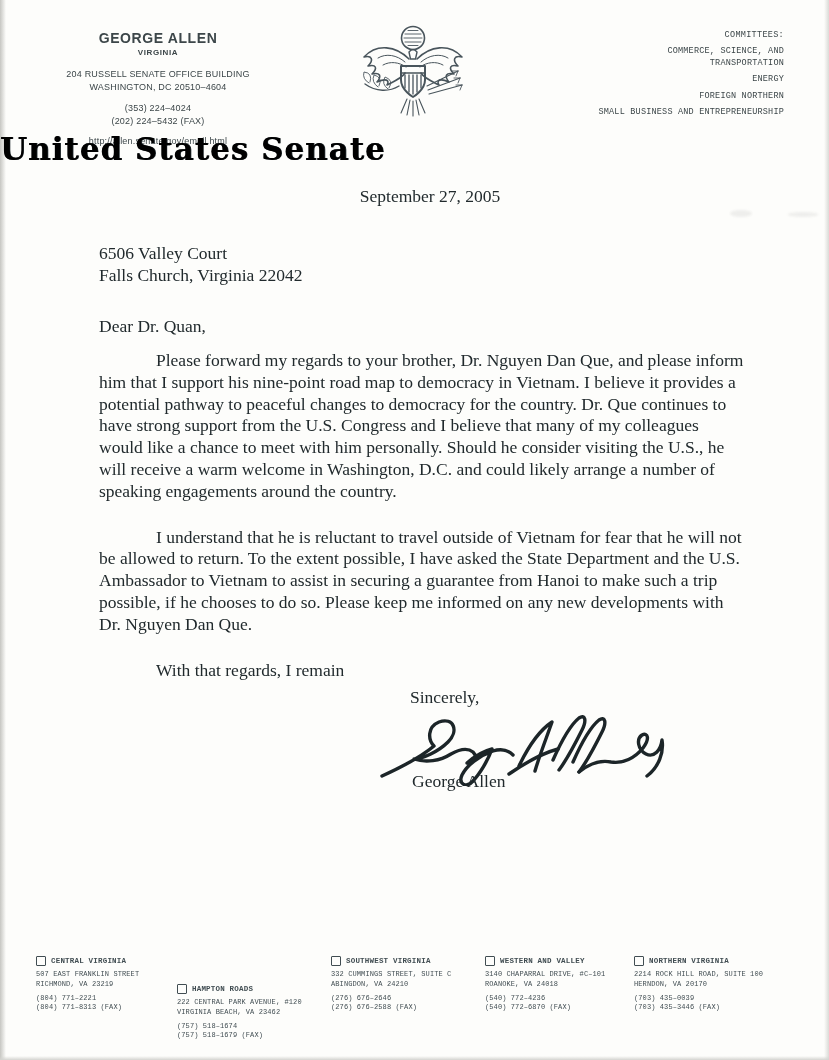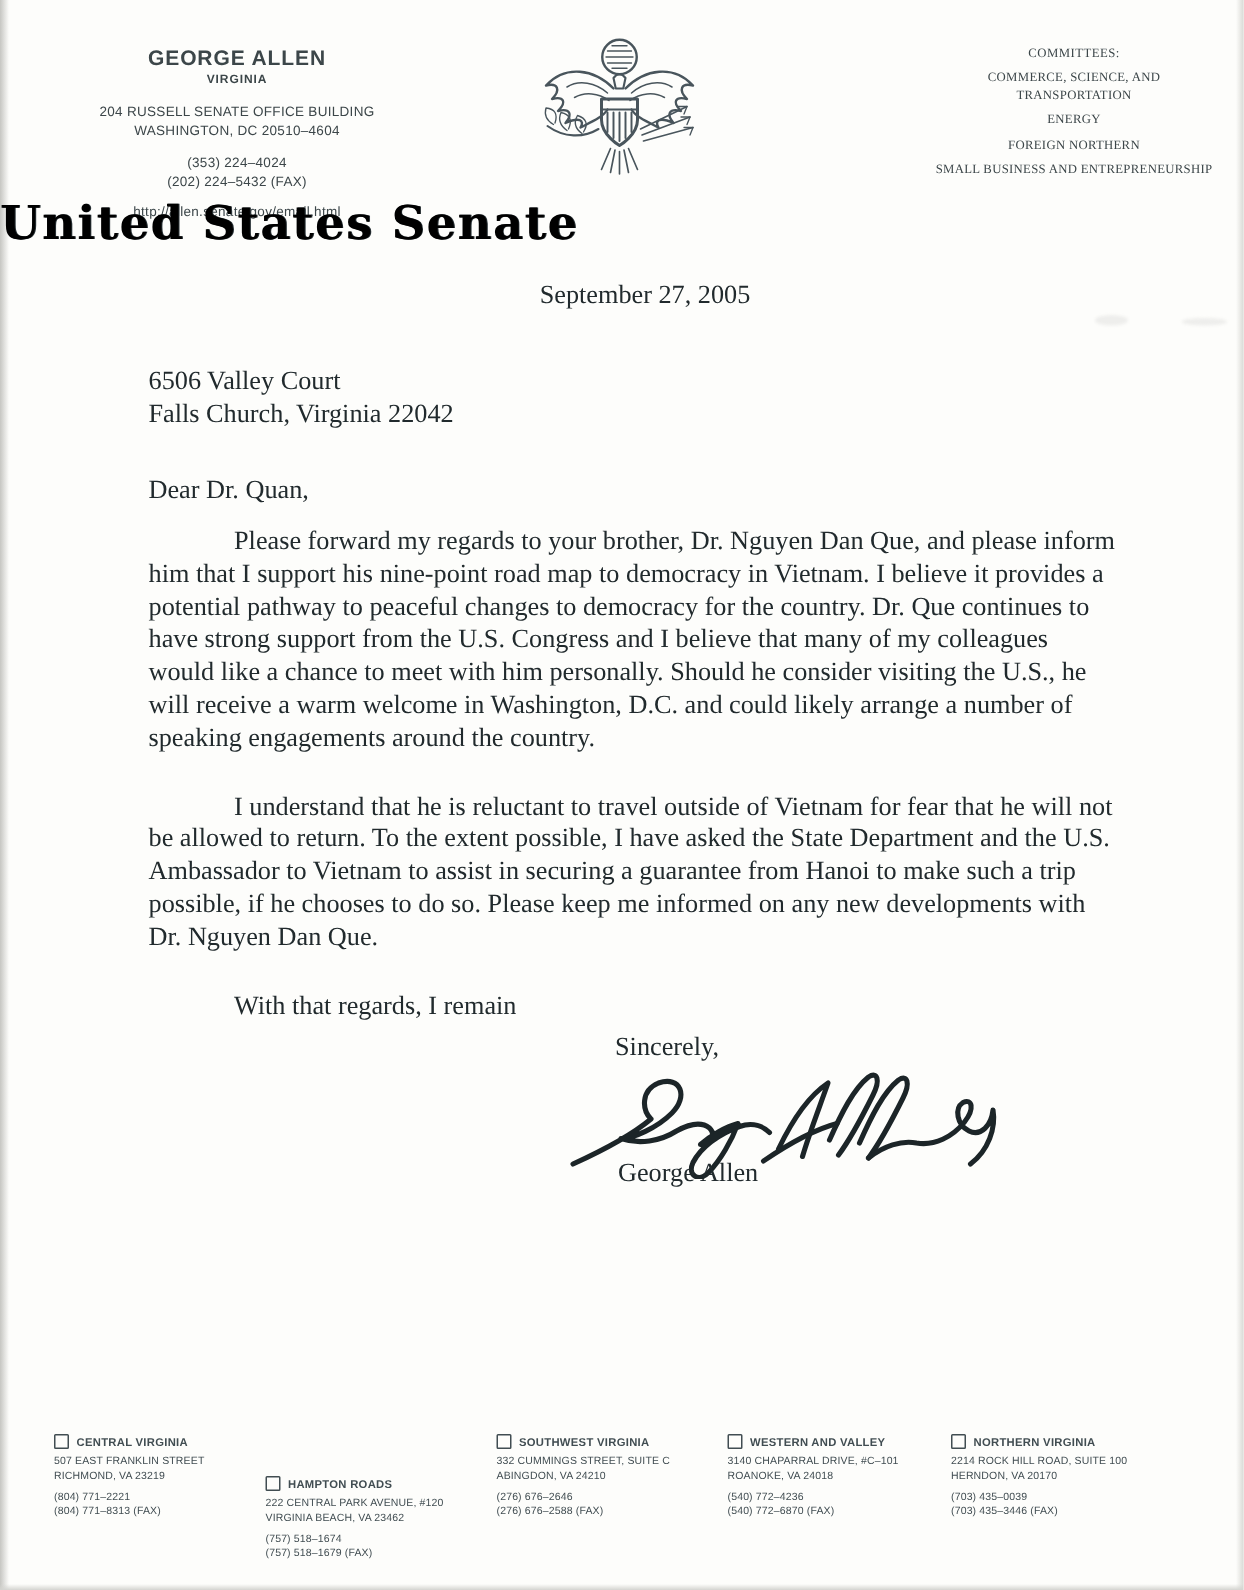--- a/index.html
+++ b/index.html
@@ -19,22 +19,22 @@
 
   
   .sender{position:absolute;left:18px;top:30px;width:280px;text-align:center;
     font-family:"Liberation Sans",sans-serif;color:#3c4649;}
   .sender-name{font-size:14px;font-weight:bold;letter-spacing:.6px;}
   .sender-state{font-size:8px;font-weight:bold;letter-spacing:.6px;margin-top:2px;}
   .sender-addr{font-size:9px;line-height:1.4;margin-top:11px;letter-spacing:.2px;}
   .sender-phones{font-size:9px;line-height:1.4;margin-top:9px;letter-spacing:.2px;}
   .sender-web{font-size:9px;margin-top:9px;letter-spacing:.2px;}
 
-  .committees{position:absolute;left:620px;top:30px;width:192px;text-align:center;
-    font-family:Liberation Serif, serif;color:#3c4649;font-size:8.5px;line-height:1.35;}
+  .committees{position:absolute;left:592px;top:30px;width:192px;text-align:right;
+    font-family:Liberation Mono, monospace;color:#3c4649;font-size:8.5px;line-height:1.35;}
   .committees-title{letter-spacing:.3px;}
   .committee-item{margin-top:5px;letter-spacing:.2px;}
 
   .seal{position:absolute;left:352px;top:22px;width:122px;height:112px;}
   .org-title{position:absolute;left:0;top:131px;width:100%;
     font-family:"DejaVu Serif",serif;font-weight:bold;font-size:31px;color:#000000;
     letter-spacing:1px;text-shadow:.6px 0 0 #2a3337;}
   .date-line{position:absolute;left:0;top:186px;width:860px;text-align:center;
     font-size:17.5px;}
 
@@ -43,21 +43,21 @@
   .salutation{position:absolute;left:99px;top:316px;font-size:17.5px;}
   .body-text{position:absolute;left:99px;top:350px;width:646px;}
   .body-text p{margin:0 0 24px 0;font-size:17.5px;line-height:21.8px;text-indent:57px;}
 
   .closing{position:absolute;left:410px;top:687px;font-size:17.5px;}
   .signature{position:absolute;left:376px;top:704px;width:290px;height:82px;}
   .typed-name{position:absolute;left:412px;top:771px;font-size:17.5px;}
 
   
   .footer{position:absolute;left:36px;top:956px;width:775px;display:flex;
-    font-family:Liberation Sans, sans-serif;color:#414d52;}
+    font-family:Liberation Mono, monospace;color:#414d52;}
   .office{box-sizing:border-box;padding-right:10px;}
   .office:nth-child(1){width:141px;}
   .office:nth-child(2){width:154px;margin-top:28px;}
   .office:nth-child(3){width:154px;}
   .office:nth-child(4){width:149px;}
   .office:nth-child(5){width:160px;}
   .office-head{display:flex;align-items:center;}
   .office-box{display:inline-block;width:8px;height:8px;border:1.4px solid #414d52;
     border-radius:1px;margin-right:5px;flex:0 0 auto;}
   .office-name{font-size:7.5px;font-weight:bold;letter-spacing:.2px;}

